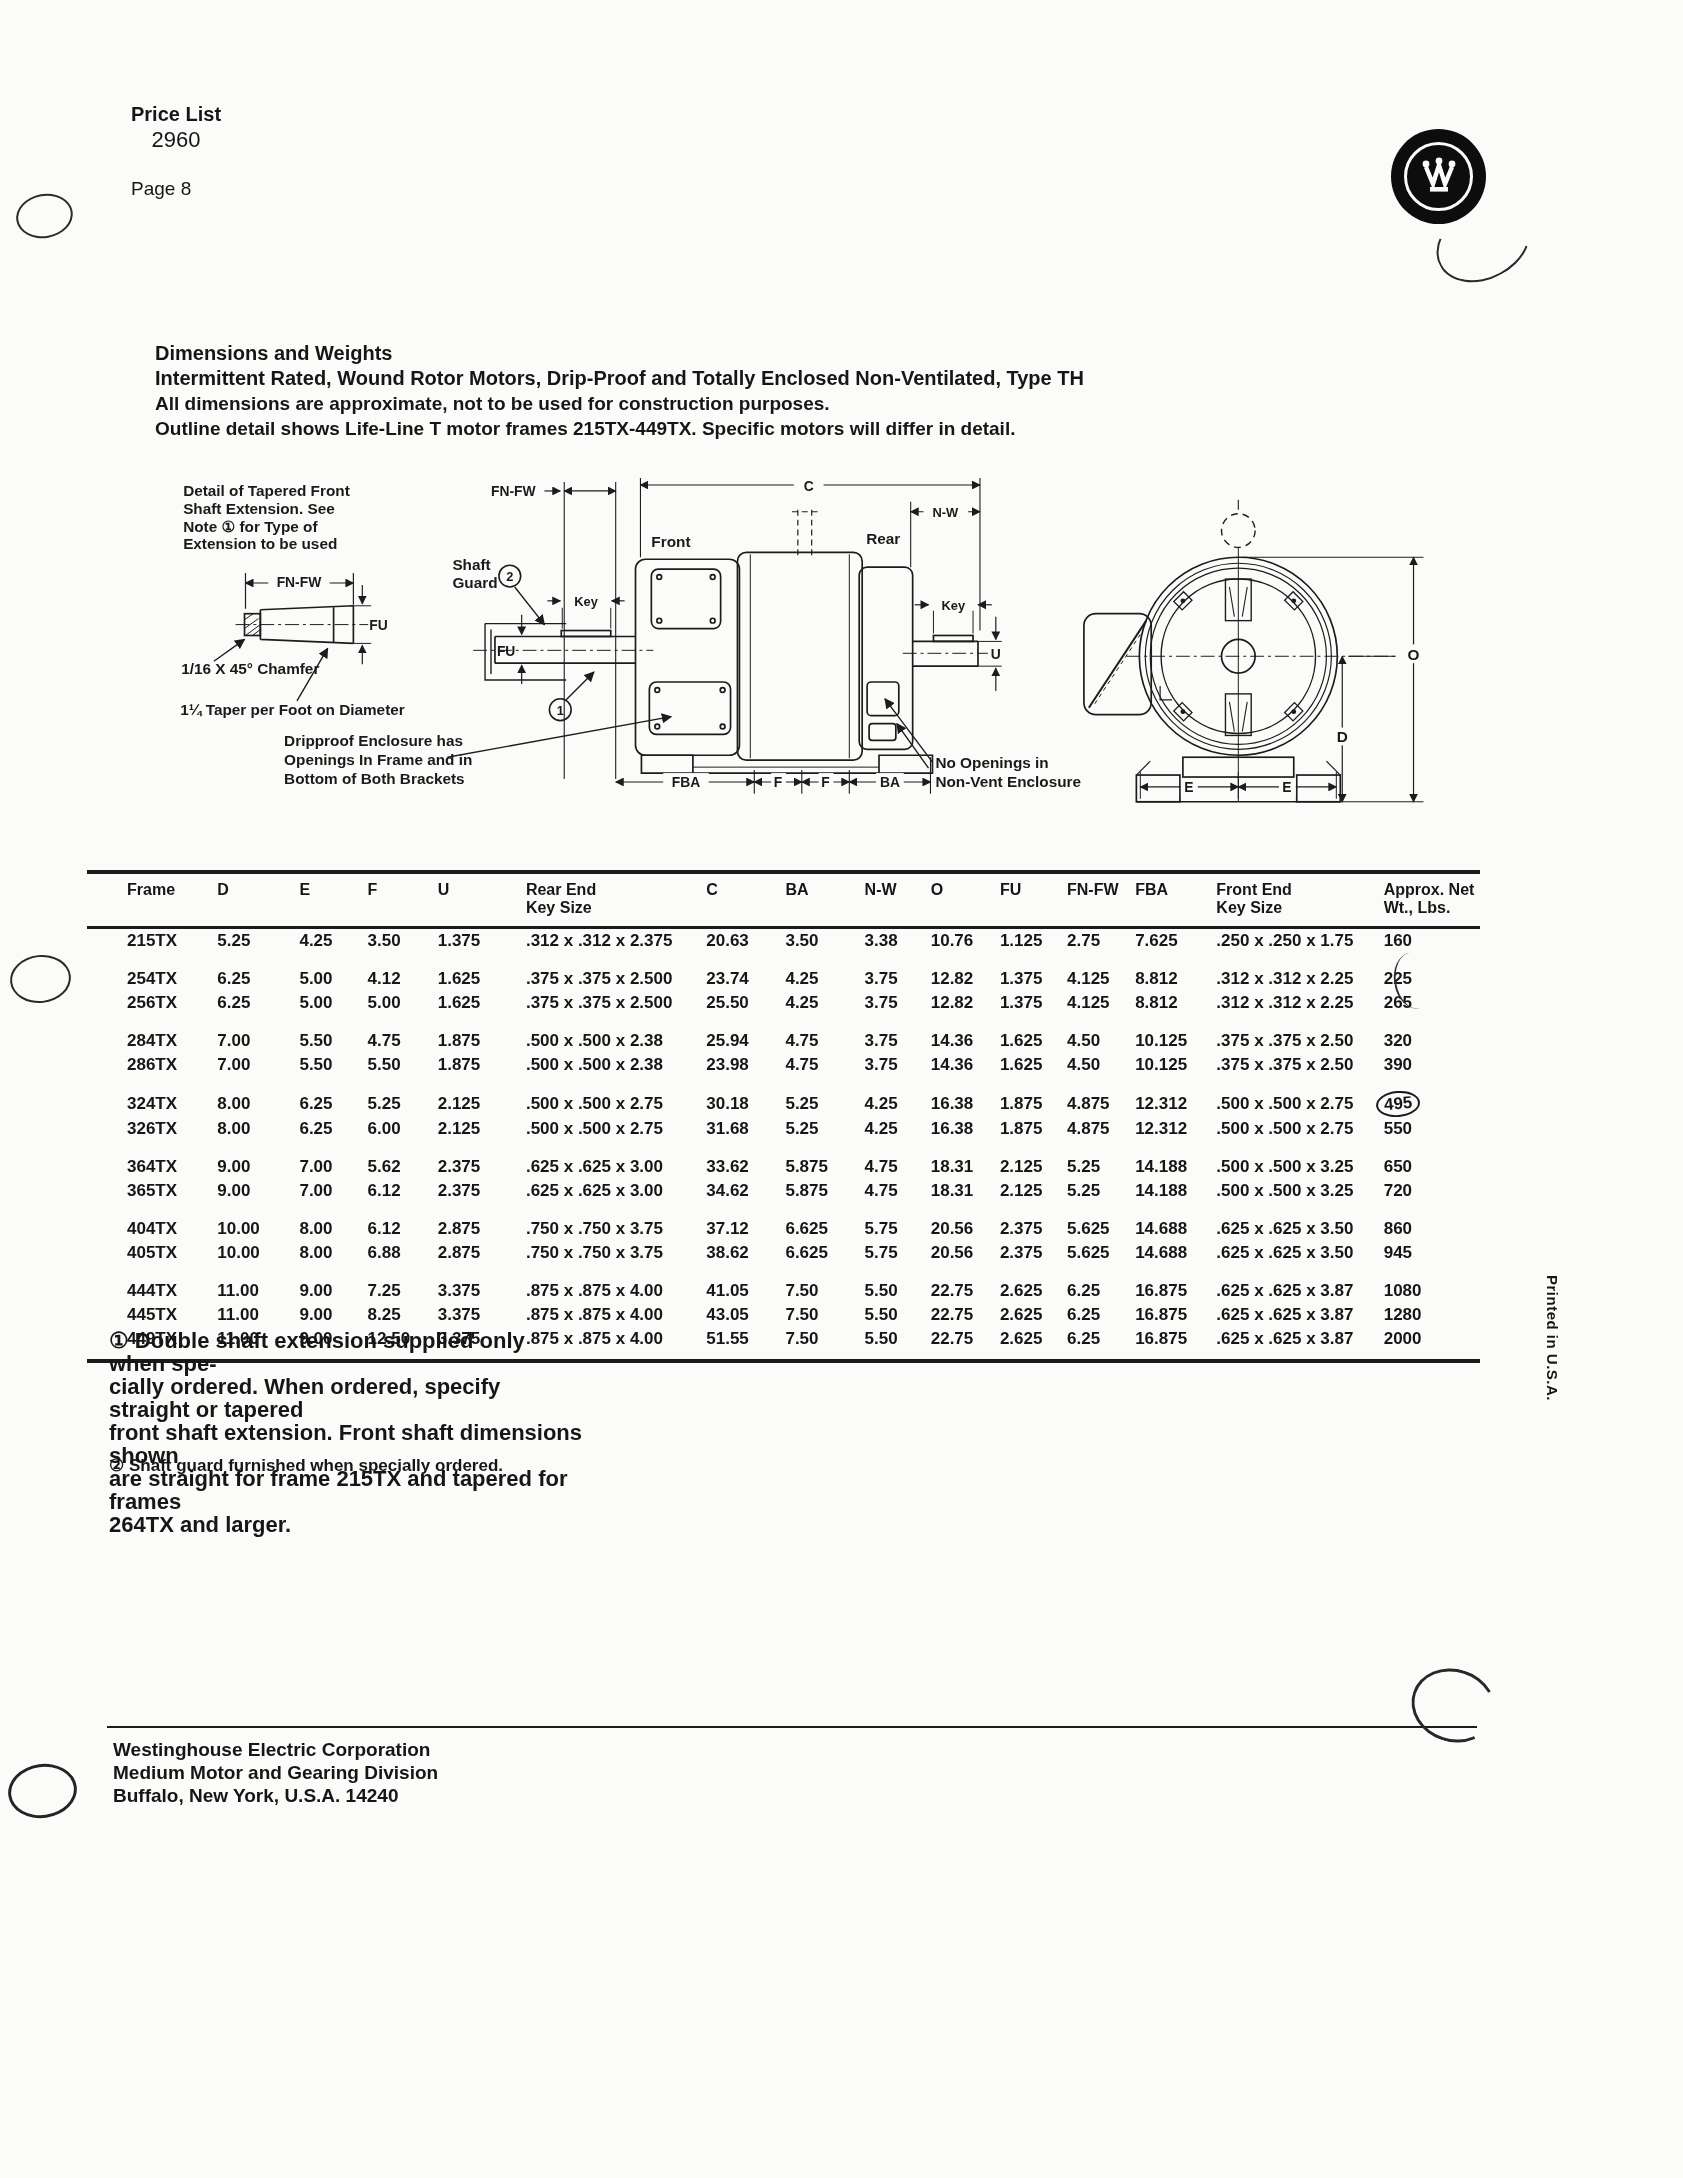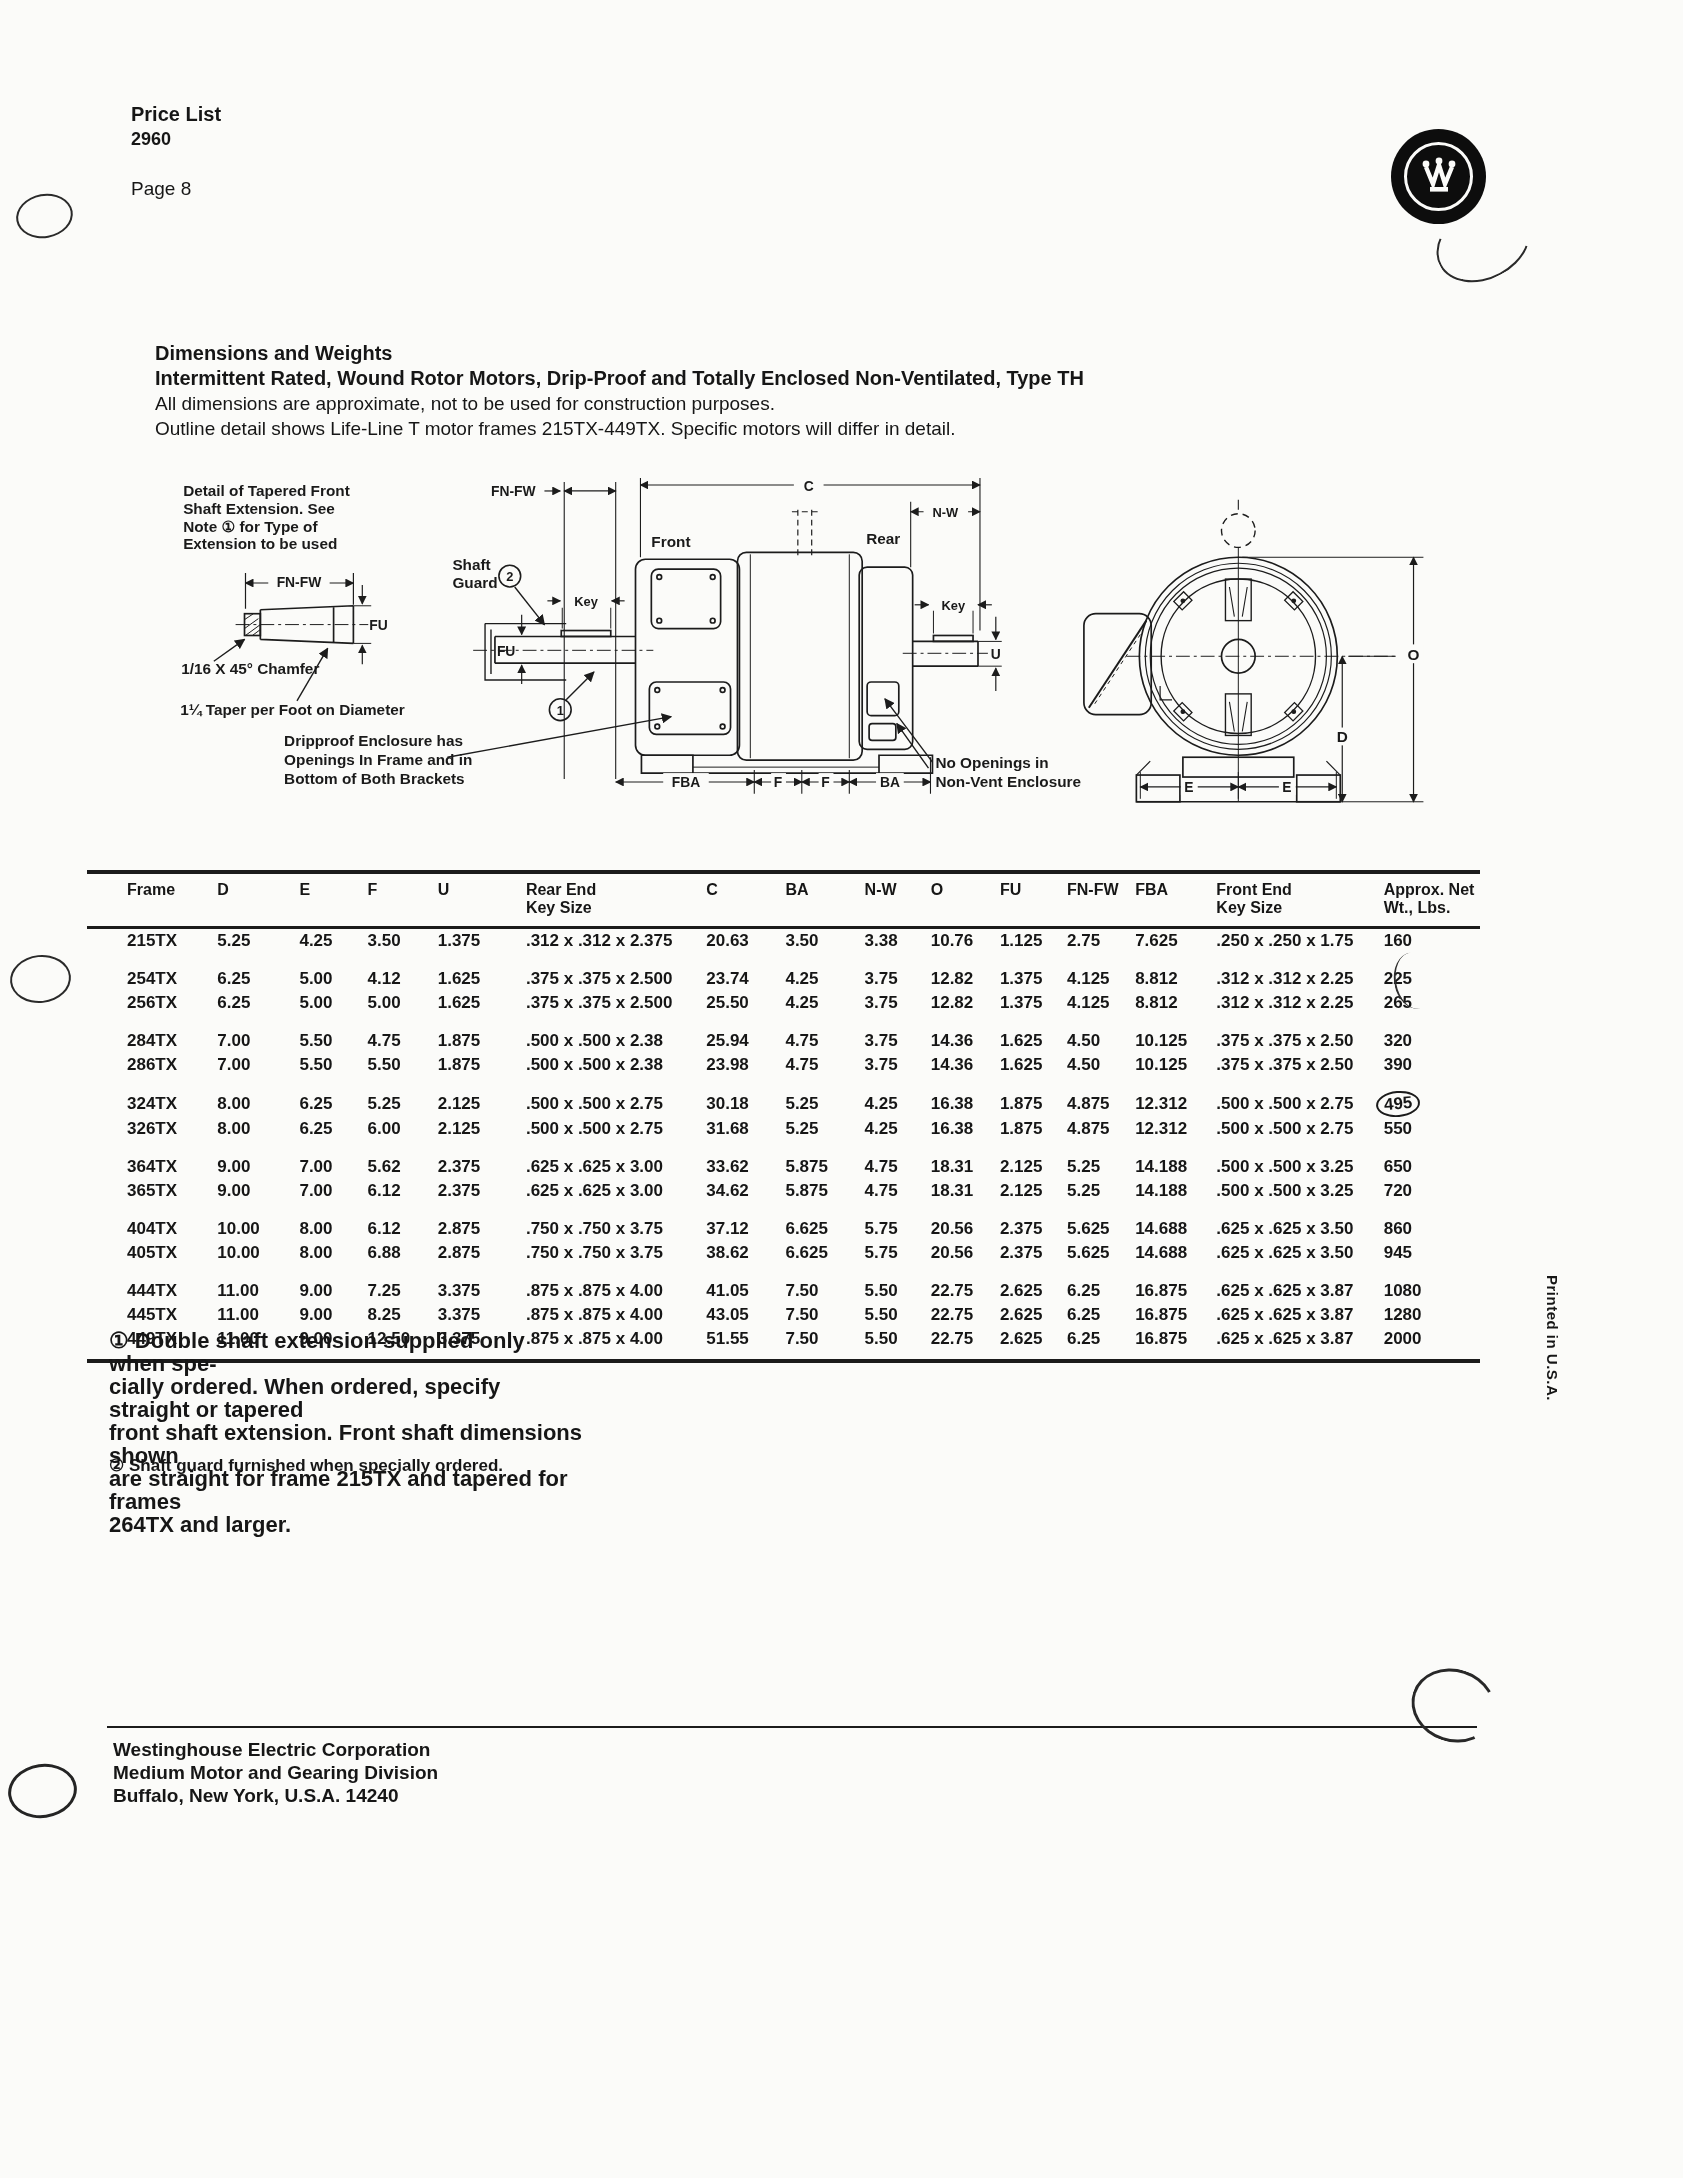--- a/index.html
+++ b/index.html
@@ -7,32 +7,32 @@
     width:1683px;height:2178px;position:relative;overflow:hidden;
     background:#fbfbf9;color:#161616;
     font-family:"Liberation Sans",sans-serif;
     -webkit-font-smoothing:antialiased;
   }
   .abs{position:absolute;}
 
   
   .pricelist{left:131px;top:102px;font-size:20px;line-height:25px;}
   .pricelist .pl1{font-weight:600;}
-  .pricelist .pl2{font-weight:700;font-size:18px;}
+  .pricelist .pl2{font-weight:400;font-size:22px;text-align:center;}
   .pagenum{left:131px;top:178px;font-size:19px;font-weight:400;}
 
   
   .logo{left:1391px;top:129px;width:95px;height:95px;background:#0d0d0d;border-radius:50%;}
   .logo .ring{position:absolute;left:13px;top:13px;width:63px;height:63px;border:3px solid #fbfbf9;border-radius:50%;}
   .logo svg{position:absolute;left:28px;top:26px;}
 
   
   .titleblock{left:111px;top:341px;line-height:25px;white-space:nowrap;margin-left:44px;}
   .t-b{font-size:20px;font-weight:700;}
-  .t-n{font-size:19px;font-weight:400;}
+  .t-n{font-size:19px;font-weight:700;}
 
   
   .diagram{left:99px;top:460px;}
   .diagram text{font-family:"Liberation Sans",sans-serif;font-weight:600;fill:#1a1a1a;stroke:none;}
   .t15{font-size:15.5px;} .t14{font-size:14px;} .t13{font-size:13px;}
   .lbg{fill:#fbfbf9;stroke:none;}
 
   
   .table-wrap{left:87px;top:830px;width:1393px;}
   table{border-collapse:collapse;table-layout:fixed;width:1393px;margin-top:40px;}

